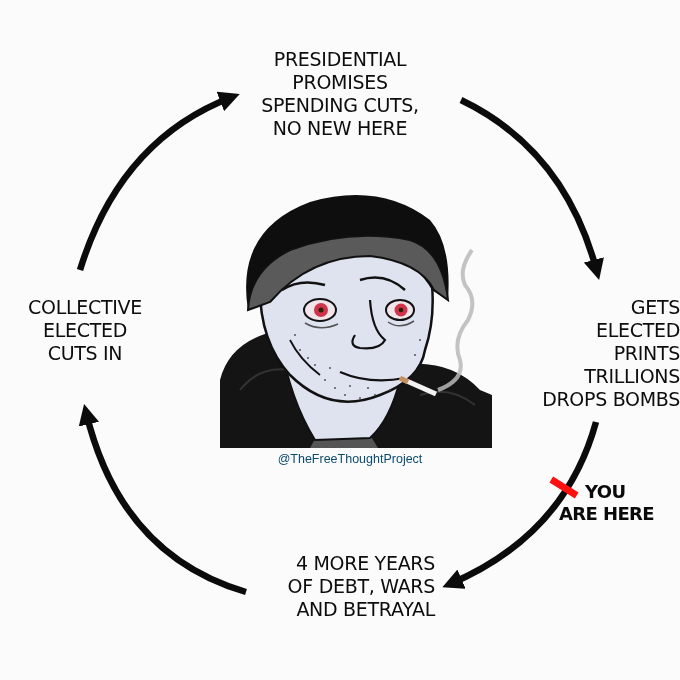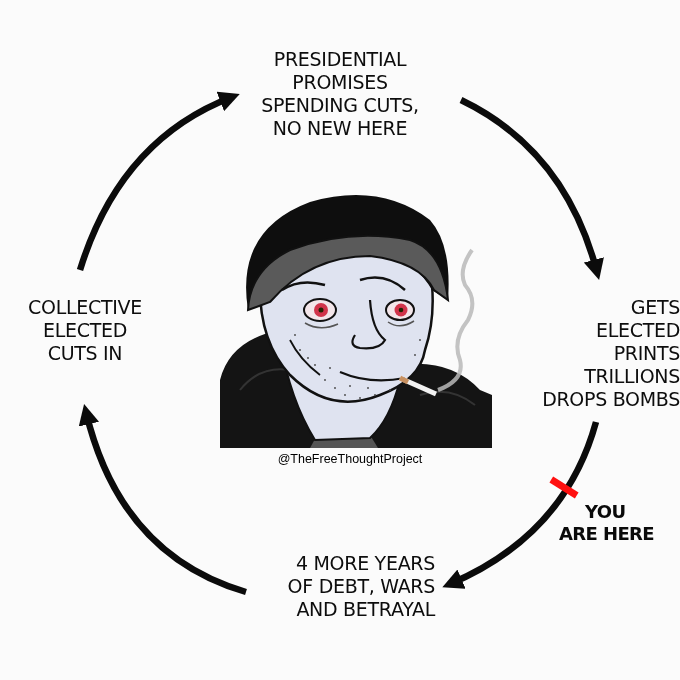--- a/index.html
+++ b/index.html
@@ -23,32 +23,32 @@
     }
     .label .line { display: block; }
     #lbl-top { left: 240px; top: 37px; width: 200px; margin-top: 11px; }
     #lbl-right { left: 500px; top: 296px; width: 180px; text-align: right; }
     #lbl-bottom { left: 245px; top: 552px; width: 190px; text-align: right; }
     #lbl-left { left: 2px; top: 296px; width: 166px; }
     .here {
       position: absolute; left: 555px; top: 481px;
       font-family: "DejaVu Sans", sans-serif;
       font-weight: bold; font-size: 18px; line-height: 22px;
-      letter-spacing: -0.6px; color: #0a0a0a; white-space: nowrap; margin-top: 20px;
+      letter-spacing: -0.6px; color: #0a0a0a; white-space: nowrap;
     }
     .here .l1 { display: block; padding-left: 30px; }
     .here .l2 { display: block; padding-left: 4px; }
     .marker {
       position: absolute; left: 549px; top: 484px; width: 30px; height: 7px;
       background: #ff1010; transform: rotate(32deg); transform-origin: center;
     }
     .art { position: absolute; left: 220px; top: 190px; width: 272px; height: 258px; }
     .credit {
       position: absolute; left: 220px; top: 452px; width: 260px; text-align: center;
-      font-family: "Liberation Sans", sans-serif; font-size: 12.5px; color: #000000;
+      font-family: "Liberation Sans", sans-serif; font-size: 12.5px; color: #0c4a6e;
     }
   </style>
 </head>
 <body>
 
 <div class="stage">
 
   <svg class="arrows" width="680" height="680" viewBox="0 0 680 680">
     <defs>
       <marker id="ah" viewBox="0 0 10 10" refX="6" refY="5" markerWidth="3.2" markerHeight="3.2" orient="auto-start-reverse">

